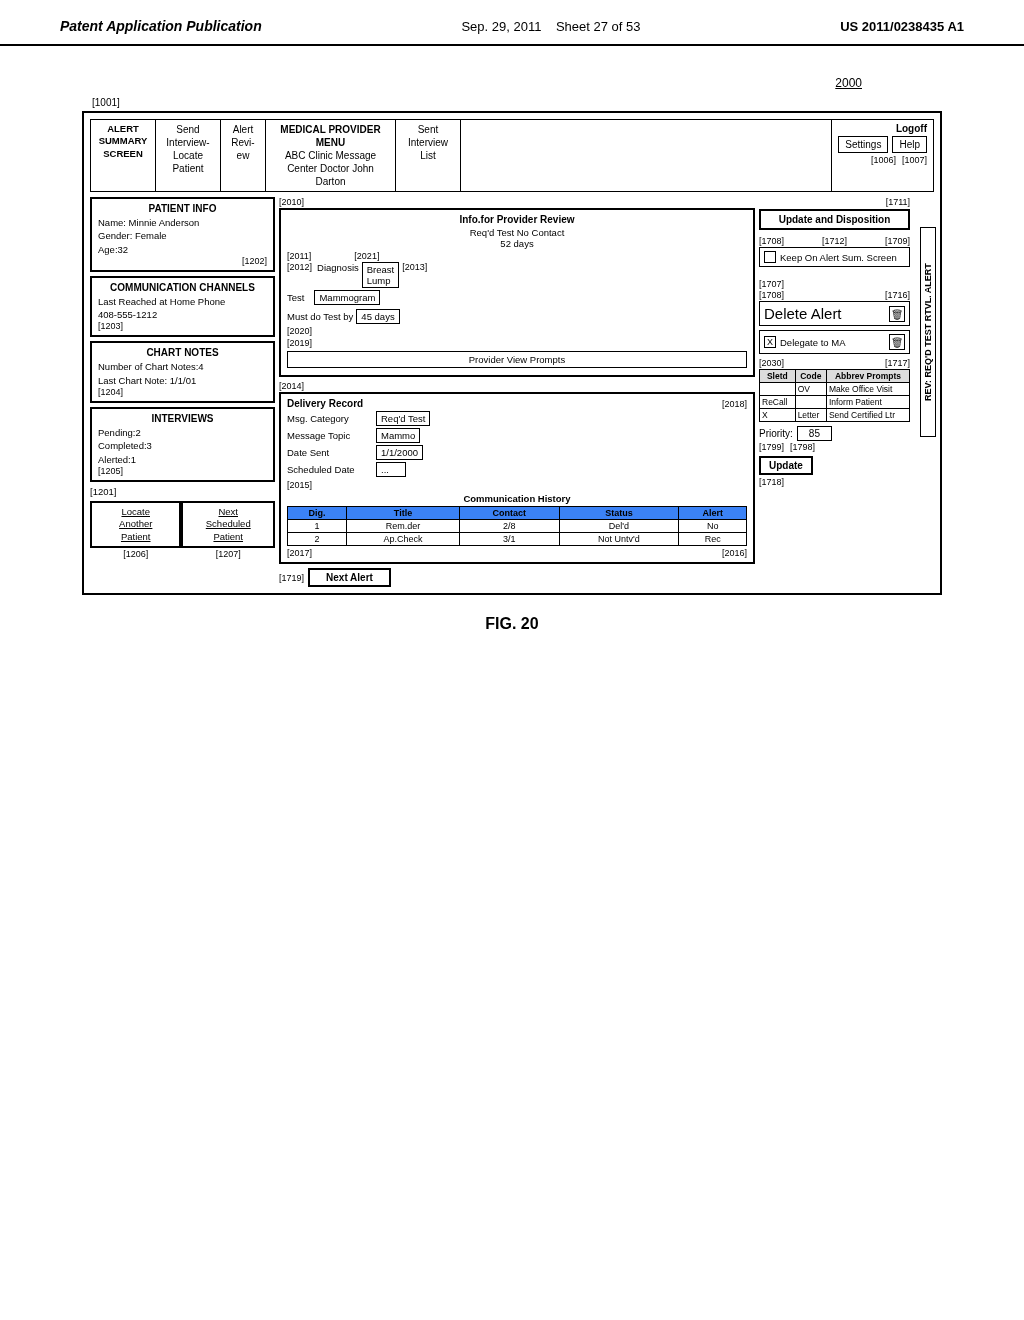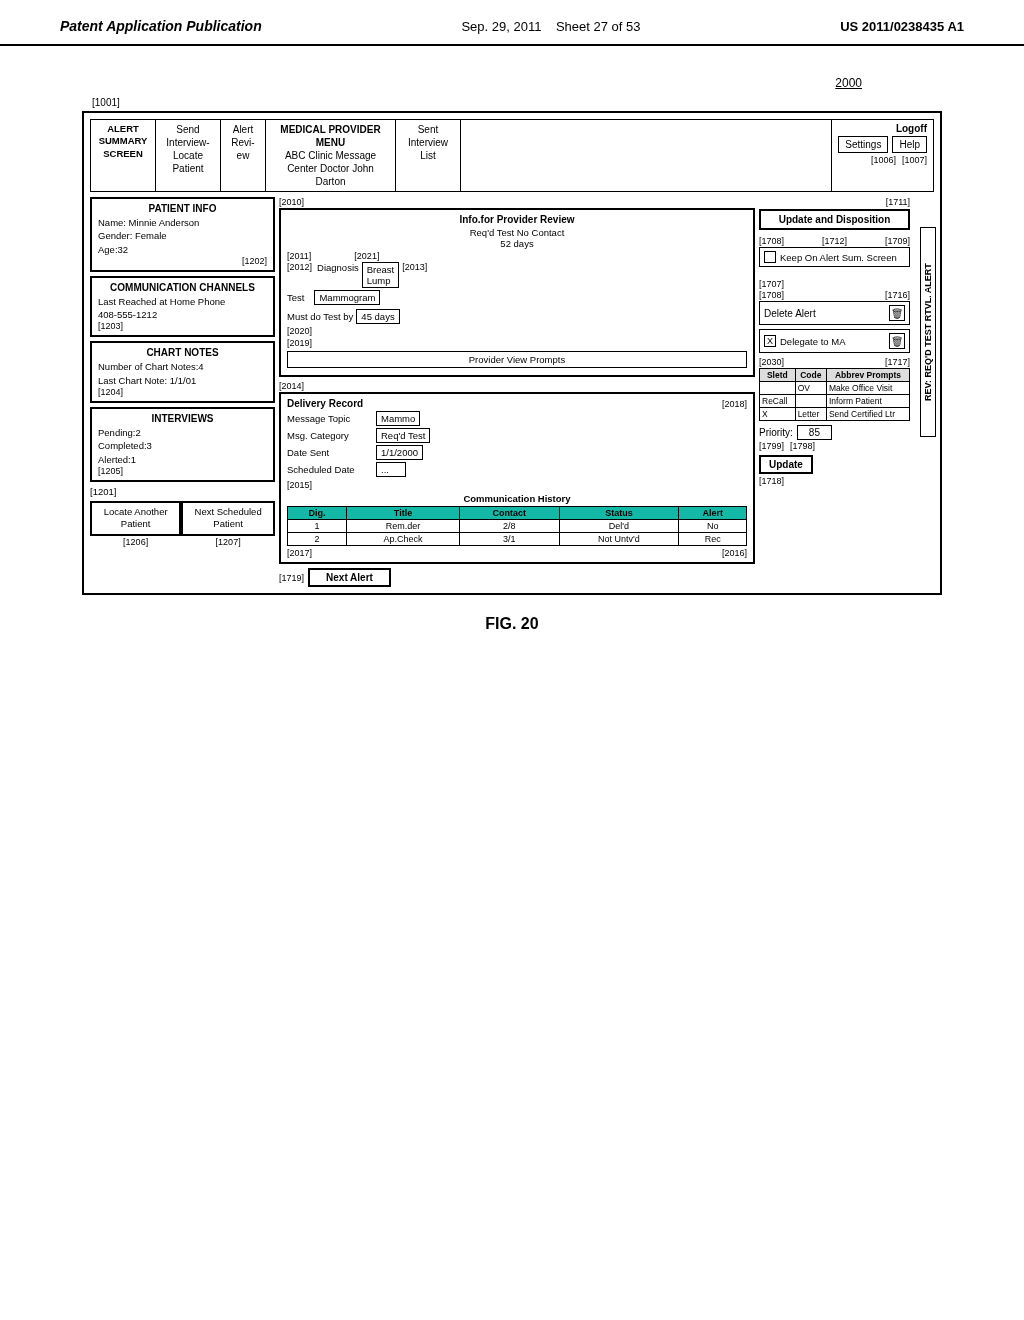--- a/index.html
+++ b/index.html
@@ -194,21 +194,21 @@
       width: 100%;
       border-collapse: collapse;
       font-size: 9px;
     }
     .comm-table td, .comm-table th {
       border: 1px solid #000;
       padding: 1px 3px;
       text-align: center;
     }
     .comm-table th {
-      background: #14b8a6;
+      background: #3b82f6;
       font-weight: bold;
     }
     .next-alert-btn {
       border: 2px solid #000;
       padding: 2px 16px;
       font-size: 10px;
       font-weight: bold;
     }
 
     
@@ -246,21 +246,21 @@
 
     .delete-alert-row {
       display: flex;
       align-items: center;
       gap: 4px;
       border: 1px solid #000;
       padding: 3px 4px;
       margin-bottom: 4px;
       font-size: 9.5px;
     }
-    .delete-text { flex: 1; font-size: 10px; }
+    .delete-text { flex: 1; font-size: 15px; }
     .trash-icon {
       width: 16px;
       height: 16px;
       border: 1px solid #000;
       display: inline-block;
       font-size: 10px;
       text-align: center;
       line-height: 16px;
     }
 
@@ -314,24 +314,25 @@
     }
 
     
     .bottom-buttons {
       display: flex;
       justify-content: space-between;
       margin-top: 4px;
     }
     .bottom-btn {
       border: 2px solid #000;
-      padding: 3px 8px;
+      padding: 3px 20px;
       font-size: 10px;
       text-align: center;
       min-width: 65px;
+      text-decoration: underline;
     }
     .settings-btn, .help-btn {
       border: 1px solid #000;
       padding: 2px 6px;
       font-size: 10px;
       text-align: center;
     }
 
     .right-section-inner {
       position: relative;
@@ -513,27 +514,27 @@
 
           <div style="position:relative; margin-bottom:4px;">
             <div style="font-size:9px; margin-bottom:1px;">[2014]</div>
             <div class="delivery-record-box">
               <div style="display:flex; justify-content:space-between; align-items:center; margin-bottom:2px;">
                 <span style="font-weight:bold; font-size:10px;">Delivery Record</span>
                 <span style="font-size:9px;">[2018]</span>
               </div>
 
               <div class="dr-row">
+                <span class="dr-label">Msg. Category</span>
+                <div class="field-box">Req'd Test</div>
+              </div>
+
+              <div class="dr-row">
                 <span class="dr-label">Message Topic</span>
                 <div class="field-box">Mammo</div>
-              </div>
-
-              <div class="dr-row">
-                <span class="dr-label">Msg. Category</span>
-                <div class="field-box">Req'd Test</div>
               </div>
 
               <div class="dr-row">
                 <span class="dr-label">Date Sent</span>
                 <div class="field-box">1/1/2000</div>
               </div>
 
               <div class="dr-row">
                 <span class="dr-label">Scheduled Date</span>
                 <div class="field-box">...</div>

